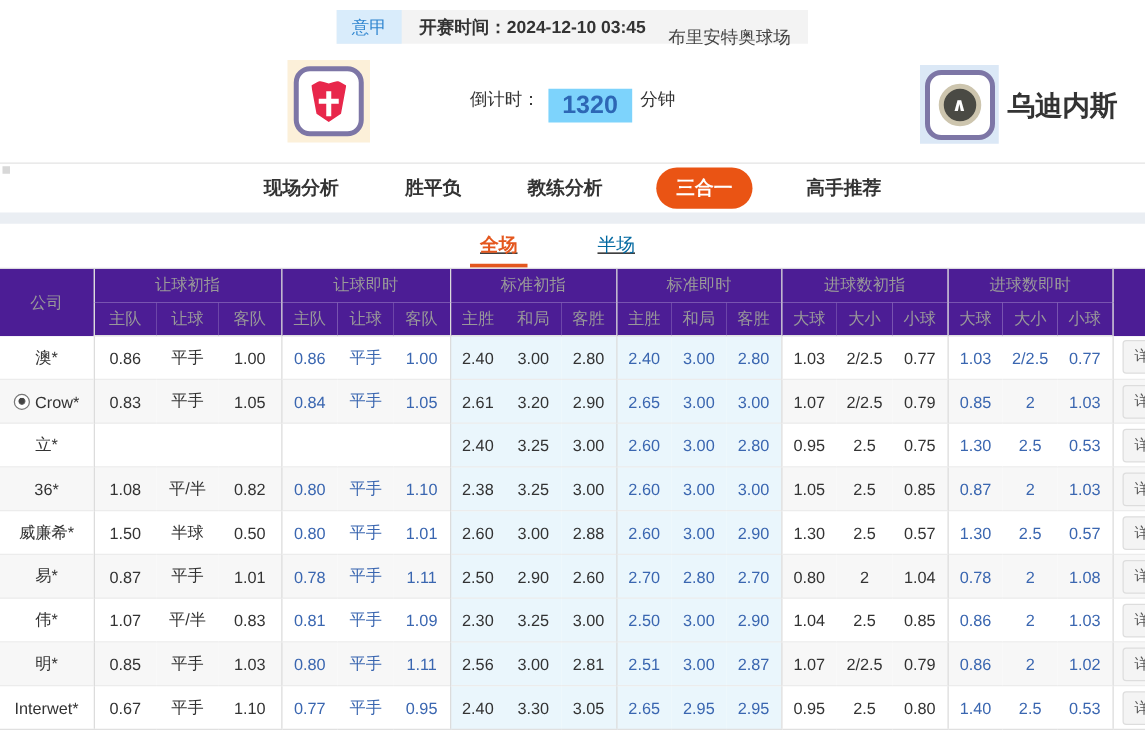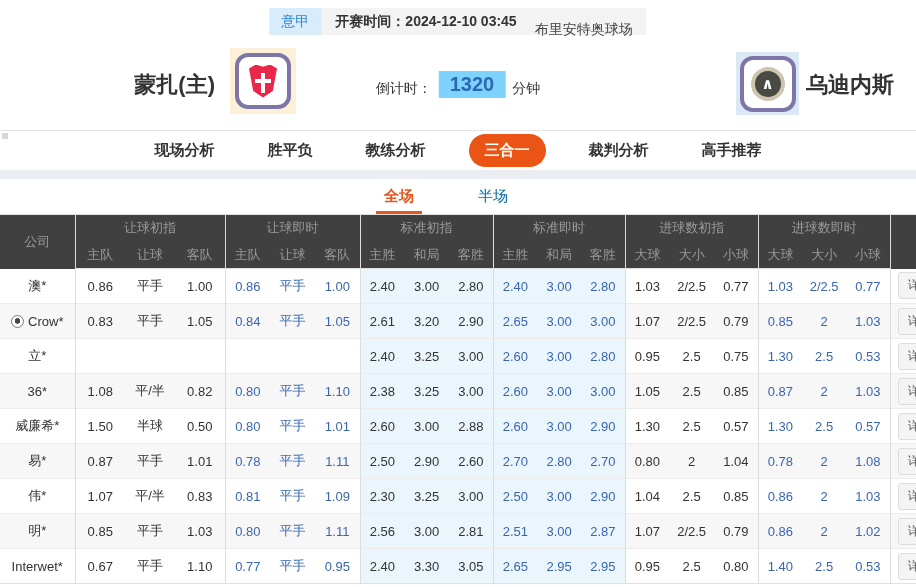--- a/index.html
+++ b/index.html
@@ -23,42 +23,42 @@
   .badge { width:56px; height:56px; background:#fff; border:4px solid #7d76a6; border-radius:13px;
     display:flex; align-items:center; justify-content:center; }
   .shield { width:28px; height:33px; background:#e8274b; position:relative;
     clip-path:polygon(50% 100%,85% 80%,100% 12%,76% 0,50% 7%,24% 0,0 12%,15% 80%); }
   .shield::before { content:""; position:absolute; left:12px; top:8px; width:4px; height:20px; background:#fff; }
   .shield::after { content:""; position:absolute; left:6px; top:14px; width:16px; height:4px; background:#fff; }
   .emblem { width:34px; height:34px; border-radius:50%; background:#4a4a44; border:4px solid #cdc5ae;
     color:#fff; display:flex; align-items:center; justify-content:center; font-size:15px; font-weight:bold; }
 
   .countdown { position:absolute; top:71px; left:50%; transform:translateX(-50%);
-    display:flex; align-items:flex-end; gap:7px; font-size:14px; color:#333; white-space:nowrap; }
+    display:flex; align-items:flex-start; gap:7px; font-size:14px; color:#333; white-space:nowrap; }
   .cd-value { background:#7dd3fc; color:#2d67b5; font-weight:bold; font-size:20px; padding:2px 11px; }
 
   
   .nav-tabs { position:absolute; top:130px; left:0; width:916px; height:40px; border-top:1px solid #e3e3e3;
     display:flex; align-items:center; justify-content:center; gap:33px; }
   .nav-tab { font-size:15px; font-weight:bold; color:#333; padding:7px 10px; cursor:pointer; }
   .nav-tab.active { background:#ea5414; color:#fff; padding:7px 16px; border-radius:17px; }
   .stray-dot { position:absolute; left:2px; top:133px; width:6px; height:6px; background:#d8d8d8; }
 
   .band { position:absolute; top:170px; left:0; width:916px; height:9px; background:#eaeef3; }
 
   
   .sub-tabs { position:absolute; top:179px; left:0; width:892px; height:35px;
-    display:flex; align-items:flex-end; justify-content:center; gap:48px; }
+    display:flex; align-items:flex-end; justify-content:center; gap:48px;text-decoration:underline; }
   .sub-tab { font-size:15px; color:#0369a1; padding:6px 8px 8px; cursor:pointer; }
   .sub-tab.active { color:#e4571e; font-weight:bold; border-bottom:3px solid #e4571e; padding-bottom:5px; }
 
   
   .table-wrap { position:absolute; top:214px; left:0; width:916px; overflow:hidden; }
   table { border-collapse:collapse; table-layout:fixed; width:950px; font-size:13px; border-top:1px solid #e0e0e0; }
-  th { background:#404040; color:#999; font-weight:normal; height:27px; text-align:center; }
+  th { background:#4c1d95; color:#999; font-weight:normal; height:27px; text-align:center; }
   thead tr:last-child th { border-bottom:1px solid #e0e0e0;margin-top:12px; }
   td { height:35px; text-align:center; color:#333; background:#fff; }
   tbody tr + tr td { border-top:1px solid #ececec; }
   tbody tr:last-child td { border-bottom:1px solid #e0e0e0; }
   tr.alt td { background:#f7f7f7; }
   td.blue, tr.alt td.blue { background:#eaf6fc; }
   td.live { color:#3a66b0; }
   .g-start { border-left:1px solid #dcdcdc; }
   .detail-btn { display:inline-block; background:#f4f4f4; border:1px solid #ddd; border-radius:3px;
     padding:4px 9px; color:#555; font-size:12px; cursor:pointer; white-space:nowrap; }
@@ -69,21 +69,20 @@
 <body>
 
 <div class="page">
 
   <div class="top-bar">
     <span class="league-chip">意甲</span>
     <span class="kickoff"><span>开赛时间：</span><span>2024-12-10 03:45</span></span>
     <span class="venue">布里安特奥球场</span>
   </div>
 
-  <div class="home-name">蒙扎(主)</div>
   <div class="badge-wrap home">
     <div class="badge">
         <div class="shield"></div>
       </div>
   </div>
 
   <div class="countdown">
     <span>倒计时：</span>
     <span class="cd-value">1320</span>
     <span>分钟</span>
@@ -95,21 +94,20 @@
       </div>
   </div>
   <div class="away-name">乌迪内斯</div>
 
   <div class="stray-dot"></div>
   <div class="nav-tabs">
       <span class="nav-tab">现场分析</span>
       <span class="nav-tab">胜平负</span>
       <span class="nav-tab">教练分析</span>
       <span class="nav-tab active">三合一</span>
-      <span class="nav-tab">裁判分析</span>
       <span class="nav-tab">高手推荐</span>
     </div>
   <div class="band"></div>
   <div class="sub-tabs">
       <span class="sub-tab active">全场</span>
       <span class="sub-tab">半场</span>
     </div>
 
   <div class="table-wrap">
     <table id="odds-table">

